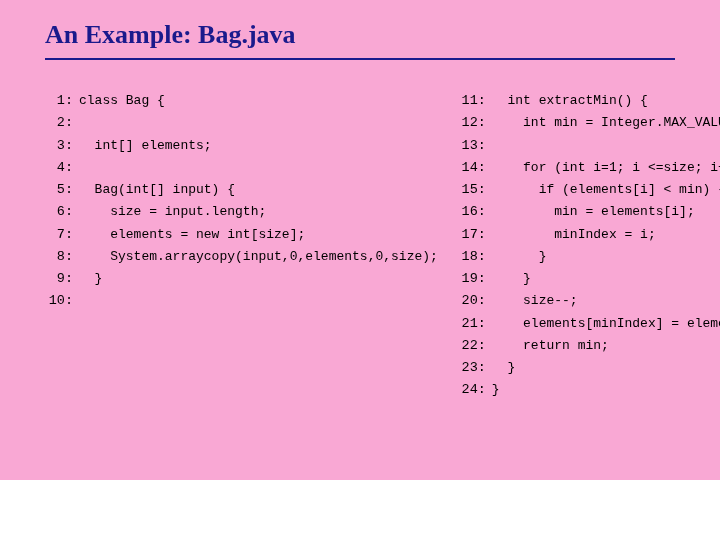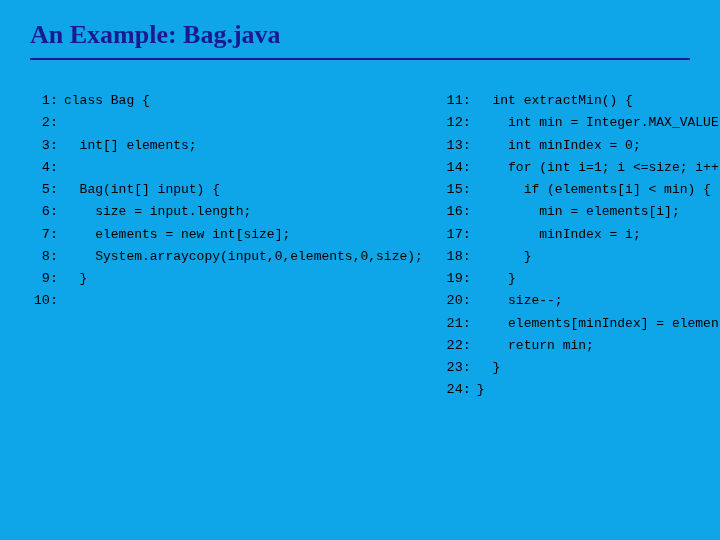--- a/index.html
+++ b/index.html
@@ -11,24 +11,24 @@
     body {
       width: 720px;
       height: 540px;
       background: #ffffff;
       font-family: Georgia, 'Times New Roman', serif;
       overflow: hidden;
     }
 
     .slide-container {
       width: 720px;
-      height: 540px;
-      background: #0ea5e9;
+      height: 480px;
+      background: #f9a8d4;
       position: relative;
-      padding: 20px 30px;
+      padding: 20px 45px;
     }
 
     .slide-title {
       font-size: 26px;
       font-weight: bold;
       color: #1a1a8c;
       margin-bottom: 6px;
       padding-bottom: 8px;
       border-bottom: 2px solid #1a1a8c;
     }
@@ -124,21 +124,20 @@
         <div class="code-line">
           <span class="line-num">11:</span>
           <span class="line-code">  int extractMin() {</span>
         </div>
         <div class="code-line">
           <span class="line-num">12:</span>
           <span class="line-code">    int min = Integer.MAX_VALUE;</span>
         </div>
         <div class="code-line">
           <span class="line-num">13:</span>
-          <span class="line-code">    int minIndex = 0;</span>
         </div>
         <div class="code-line">
           <span class="line-num">14:</span>
           <span class="line-code">    for (int i=1; i &lt;=size; i++) {</span>
         </div>
         <div class="code-line">
           <span class="line-num">15:</span>
           <span class="line-code">      if (elements[i] &lt; min) {</span>
         </div>
         <div class="code-line">

